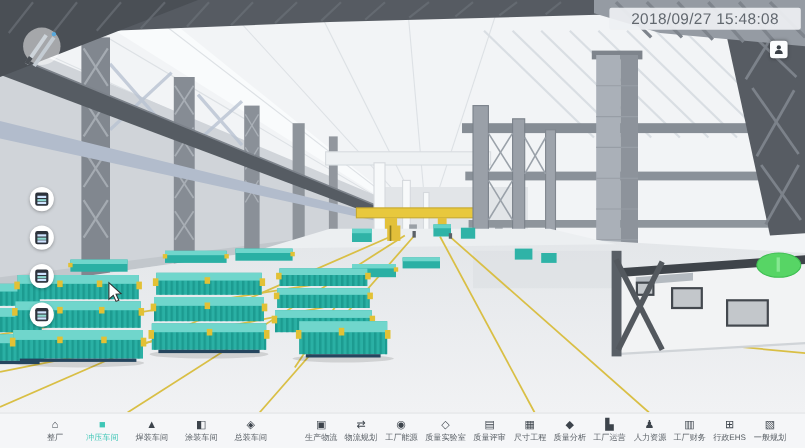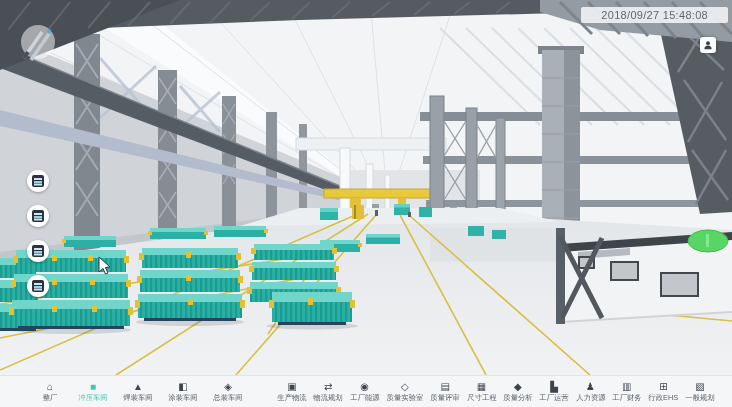--- a/index.html
+++ b/index.html
@@ -1,20 +1,20 @@
 <!DOCTYPE html>
 <html><head>
 <meta charset="utf-8">
 <style>
   html,body{margin:0;padding:0;background:#ffffff;}
   .stage{position:relative;width:732px;height:407px;overflow:hidden;
          font-family:"Liberation Sans","DejaVu Sans",sans-serif;background:#eef0f2;}
   .scene-svg{position:absolute;left:0;top:0;}
   
-  .timestamp{position:absolute;top:7px;right:4px;font-size:11px;letter-spacing:.3px;
+  .timestamp{position:absolute;top:7px;right:4px;font-size:14px;letter-spacing:.3px;
              color:#62686f;background:rgba(238,240,243,.92);padding:2px 20px;border-radius:2px;}
   
   .user-btn{position:absolute;top:37px;right:16px;width:16px;height:16px;border:0;padding:0;
             background:#fbfcfd;border-radius:3px;box-shadow:0 0 3px rgba(0,0,0,.35);
             display:flex;align-items:center;justify-content:center;cursor:pointer;}
   
   .hotspots{position:absolute;left:27px;top:170px;display:flex;flex-direction:column;gap:13px;}
   .hotspot{width:22px;height:22px;border-radius:50%;background:#ffffff;border:0;padding:0;
            box-shadow:0 1px 3px rgba(0,0,0,.3);display:flex;align-items:center;justify-content:center;cursor:pointer;}
   .hs-icon{position:relative;width:12px;height:12px;background:#2d333c;border-radius:2px;display:block;}

